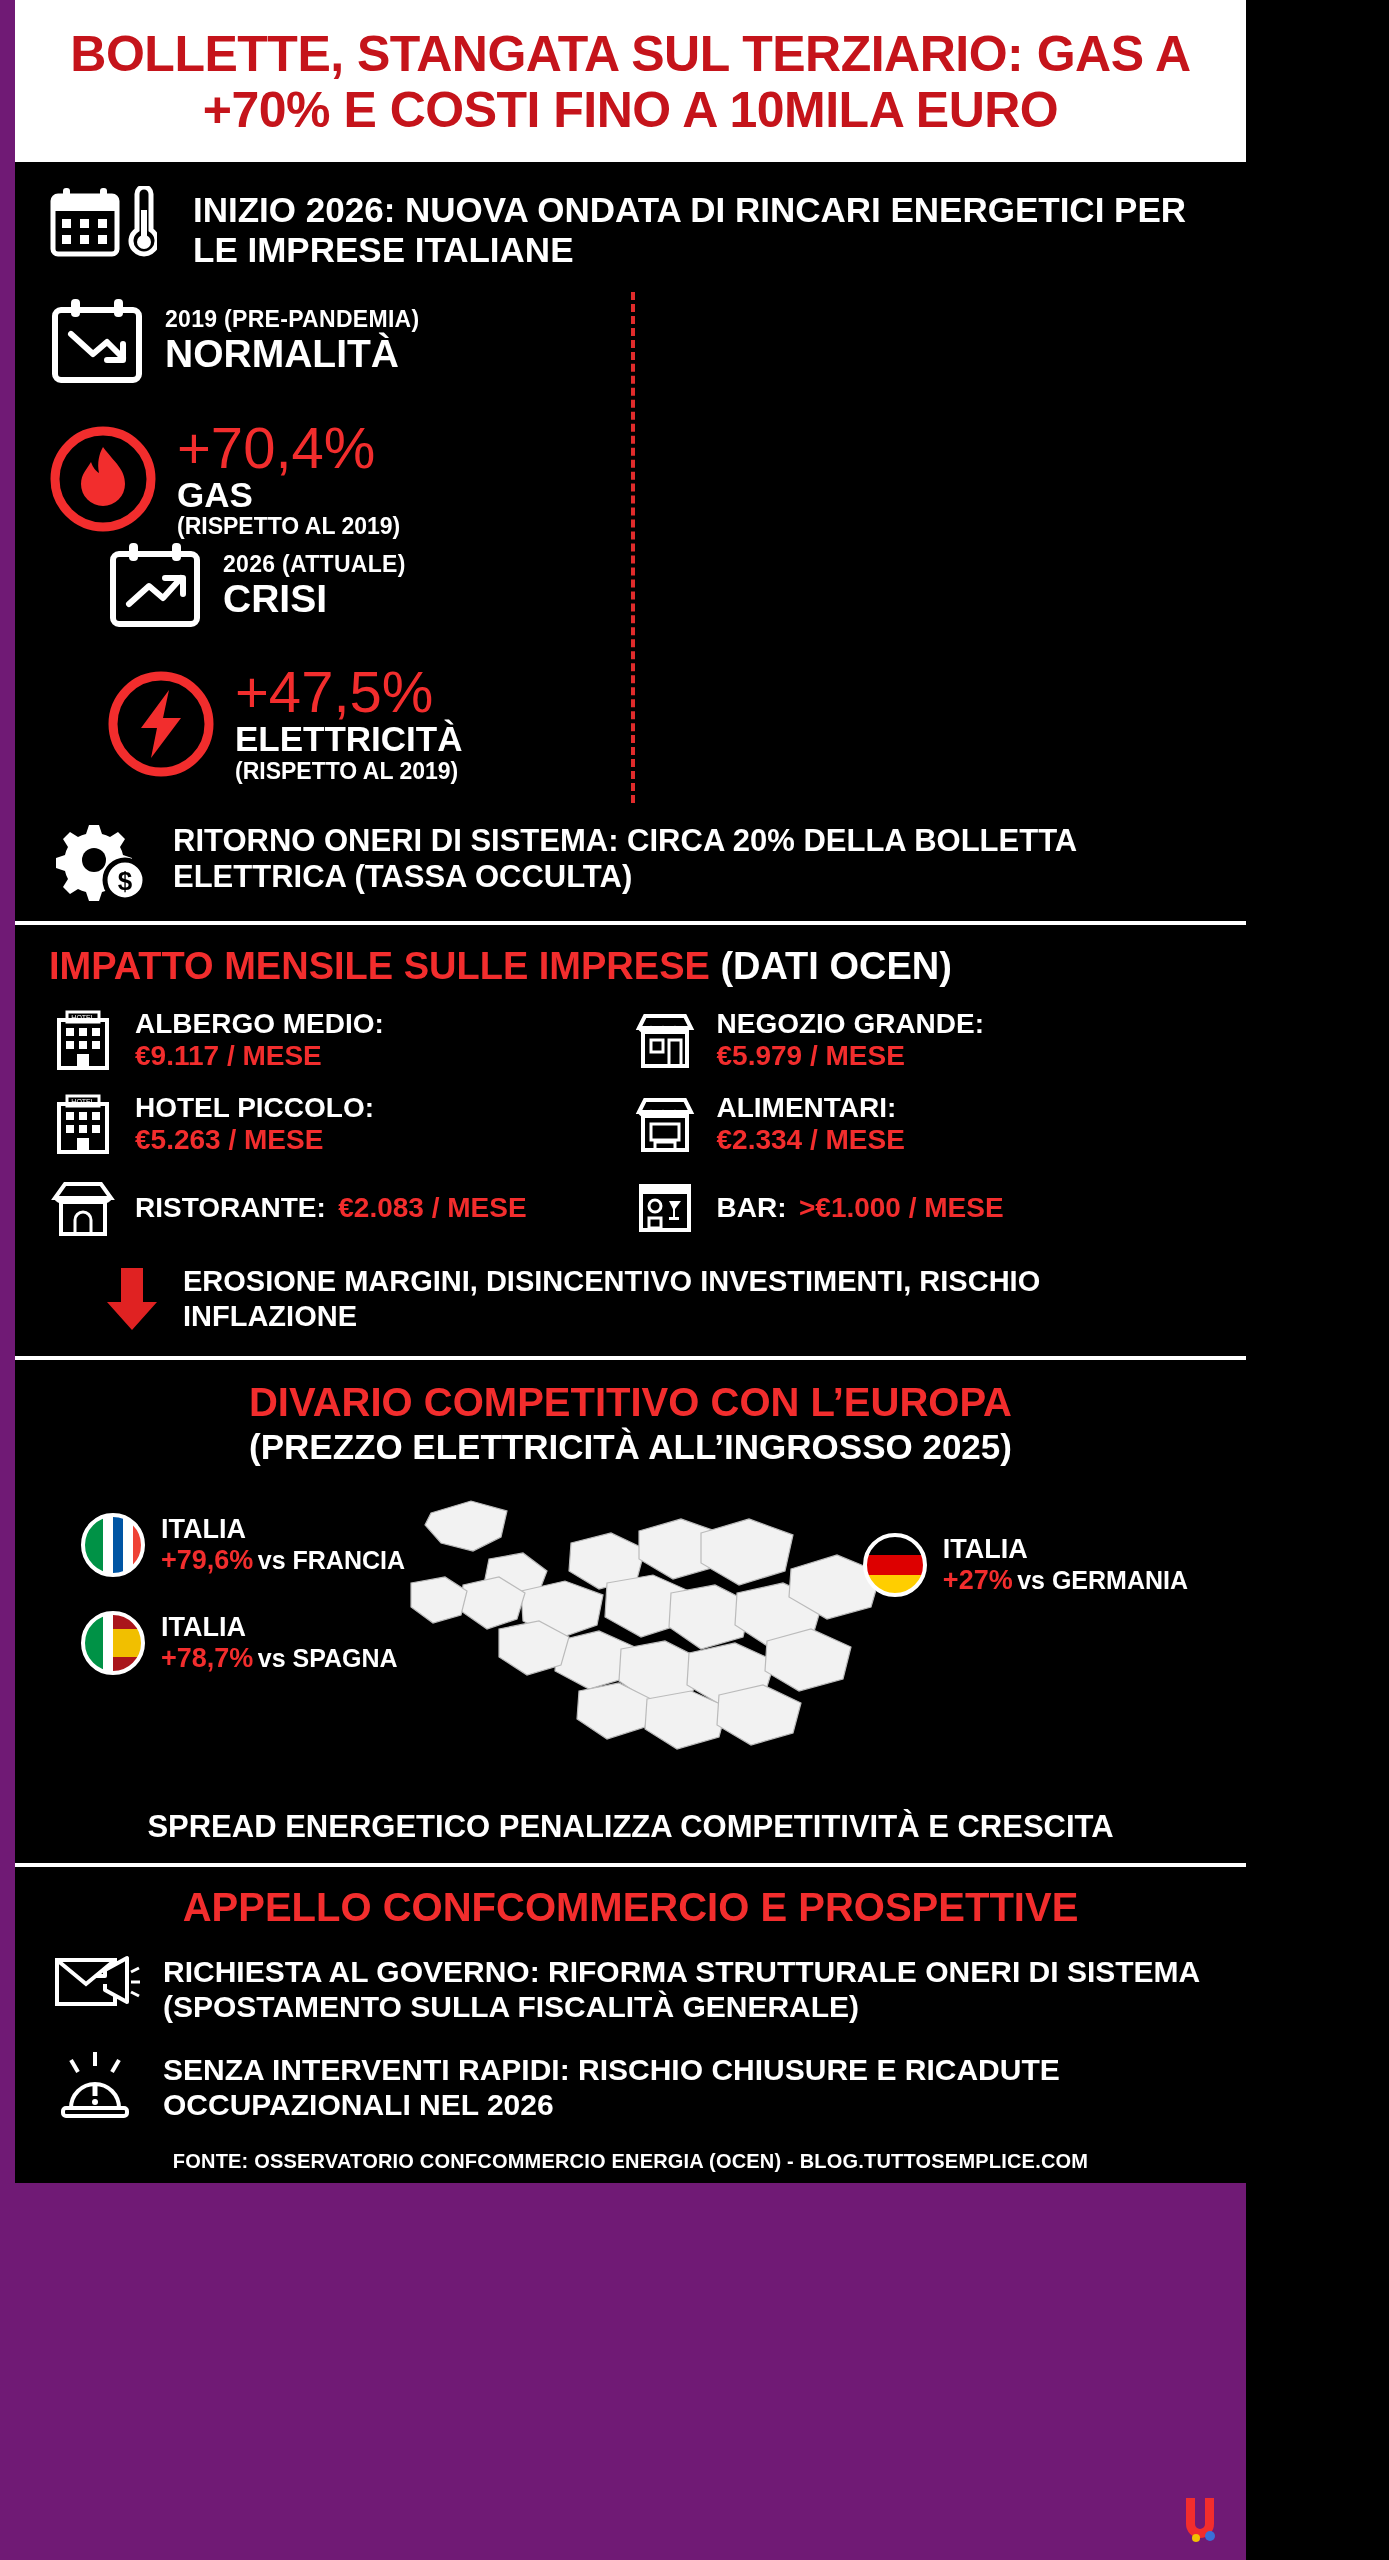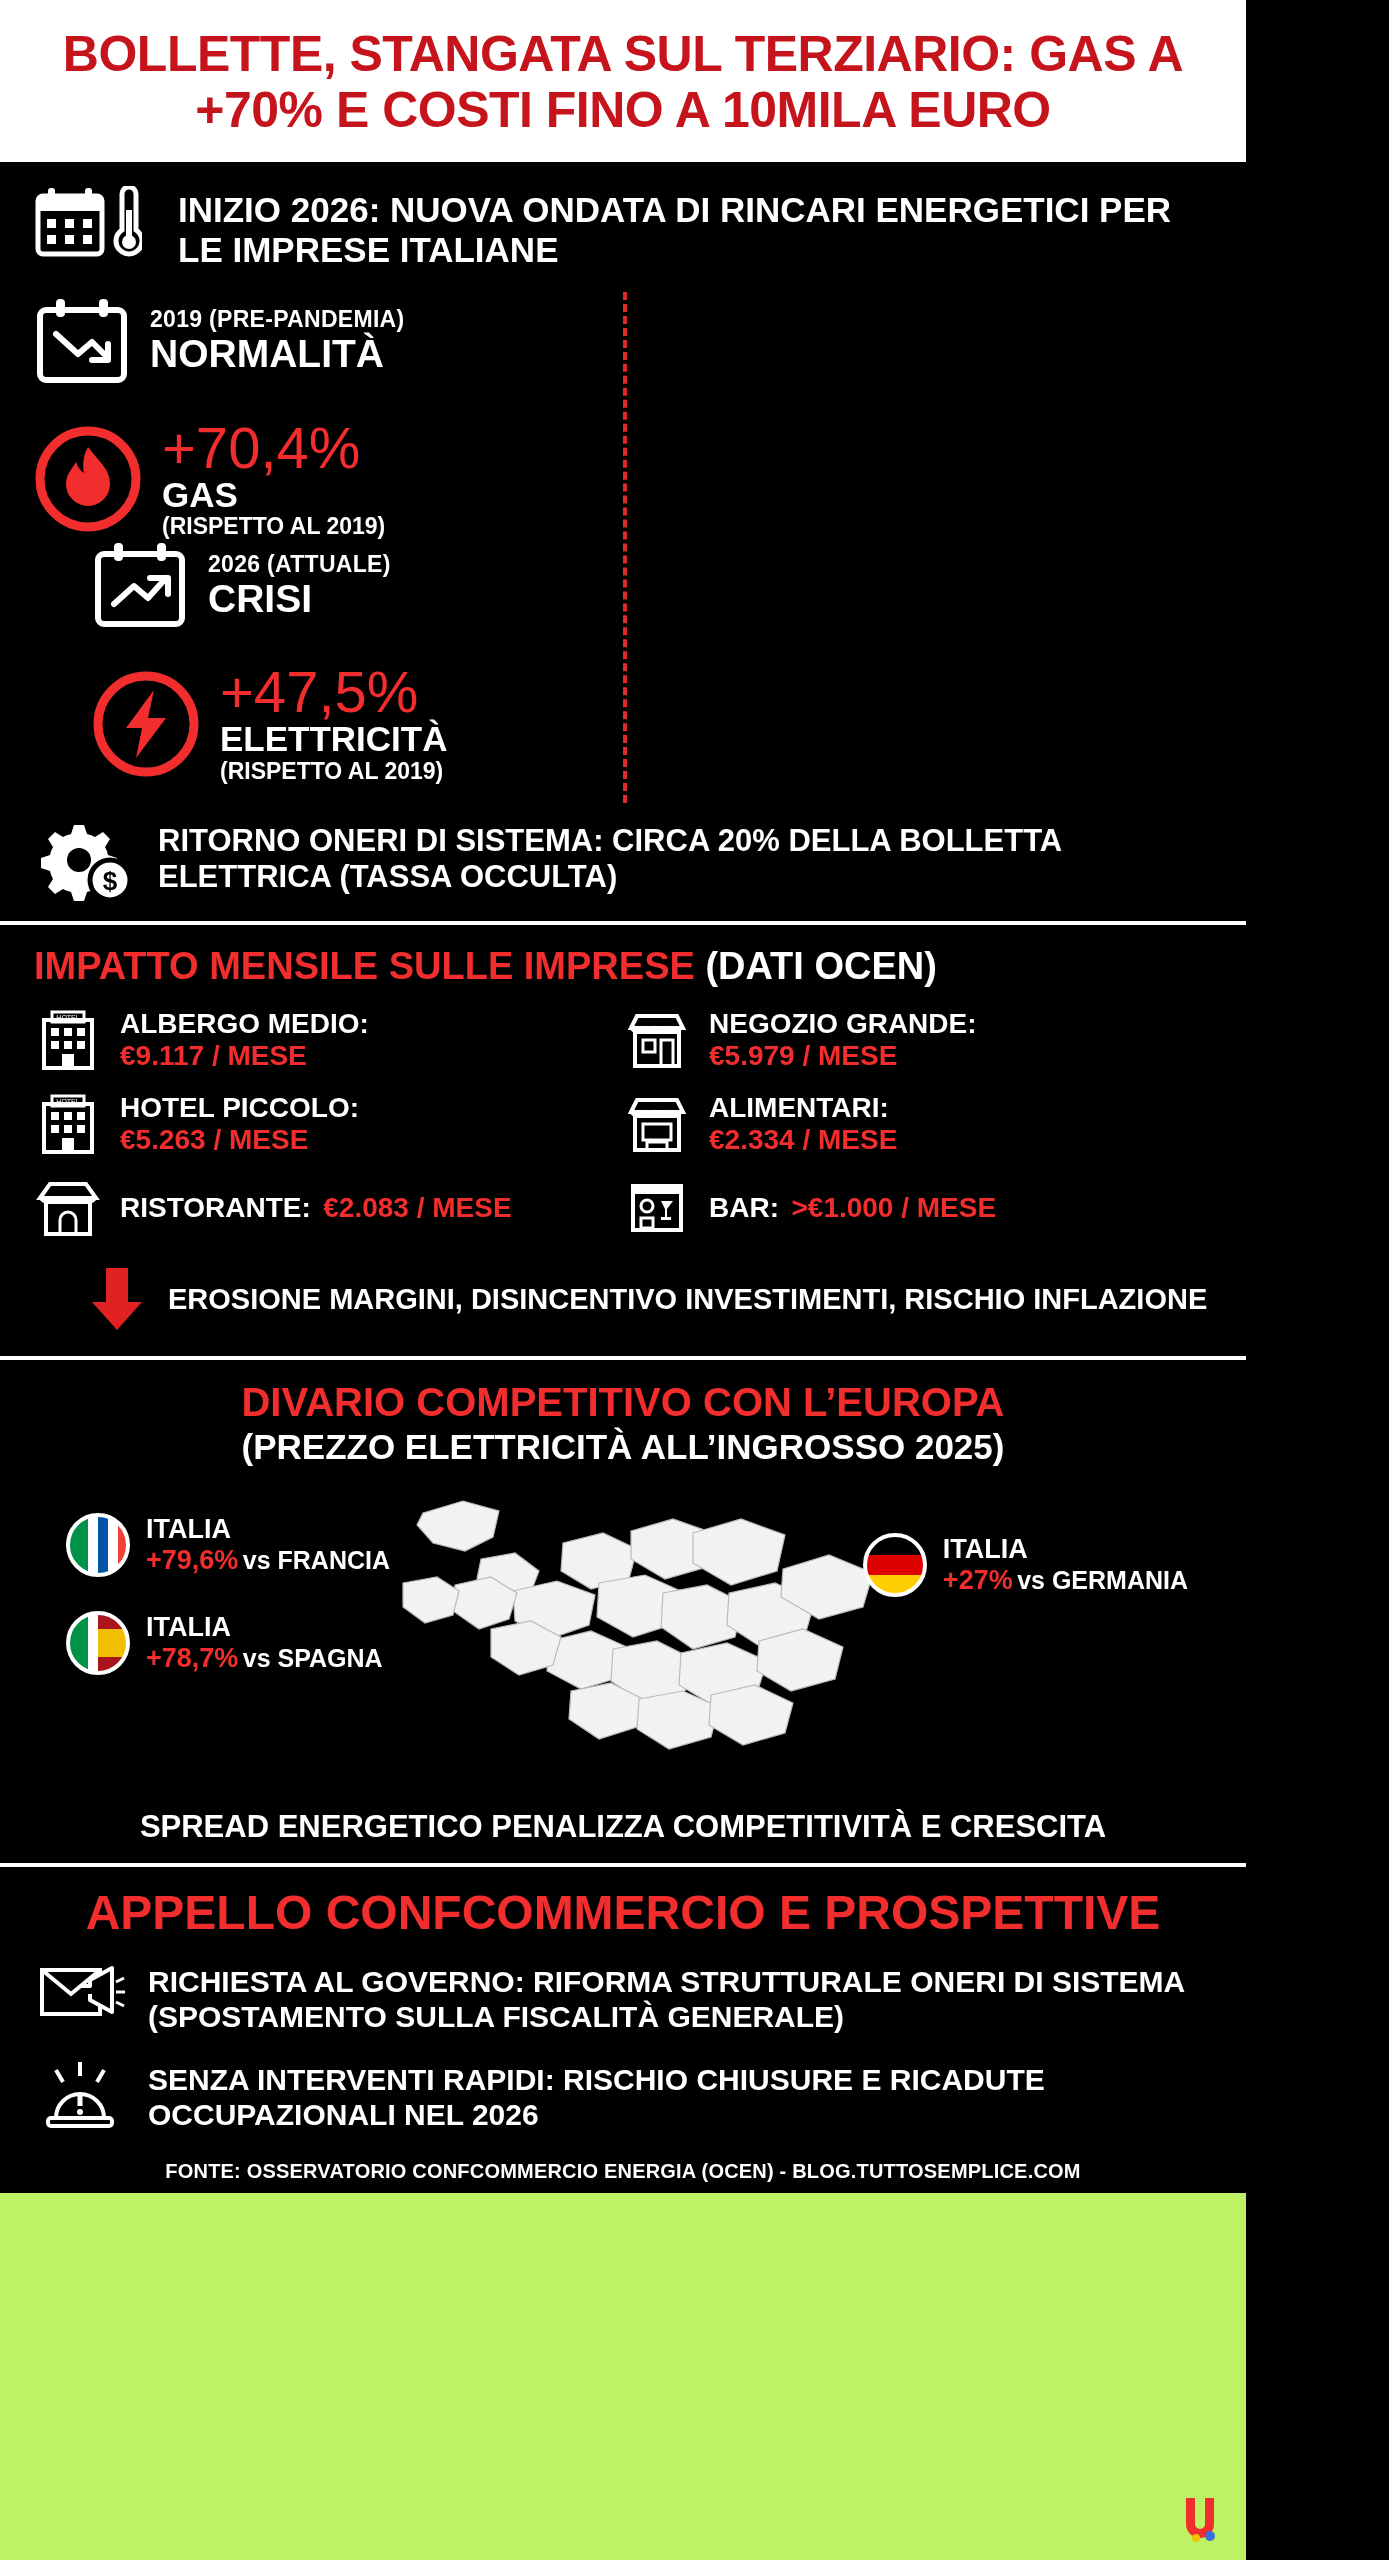--- a/index.html
+++ b/index.html
@@ -3,21 +3,21 @@
 <meta charset="utf-8">
 <style>
   * { box-sizing: border-box; margin: 0; padding: 0; }
   html, body {
     width: 1389px;
     background: #000;
     font-family: "Liberation Sans", sans-serif;
   }
   body { width: 1389px; height: 2560px; overflow: hidden; }
 
-  .page { width: 1246px; height: 2560px; background: #bef264; position: relative; }
+  .page { width: 1246px; height: 2560px; background: #701a75; position: relative; padding-left: 15px; }
 
   
   .header {
     background: #ffffff;
     padding: 26px 30px 24px 30px;
     text-align: center;
   }
   .header h1 {
     color: #c5141b;
     font-size: 50px;
@@ -115,21 +115,21 @@
   .cmp .txt .country { color: #ffffff; font-size: 27px; font-weight: bold; }
   .cmp .txt .pct { color: #f22d2d; font-size: 27px; font-weight: bold; }
   .cmp .txt .vs { color: #ffffff; font-size: 25px; font-weight: bold; }
 
   .spread {
     color: #ffffff; font-size: 31px; font-weight: bold; text-transform: uppercase; margin-top: 6px;
   }
 
   
   .s4 { padding: 18px 34px 10px 34px; text-align: center; }
-  .s4 h2 { font-size: 48px; }
+  .s4 h2 { font-size: 40px; }
   .approw { display: flex; align-items: flex-start; gap: 22px; text-align: left; margin-top: 20px; }
   .approw .txt { color: #ffffff; font-size: 30px; font-weight: bold; line-height: 1.18; text-transform: uppercase; padding-top: 4px; }
 
   .source {
     color: #ffffff; font-size: 20px; font-weight: bold; text-align: center;
     margin-top: 24px; letter-spacing: .2px; text-transform: uppercase;
   }
 
   .logo { position: absolute; right: 26px; bottom: 16px; width: 40px; height: 50px; }
 

